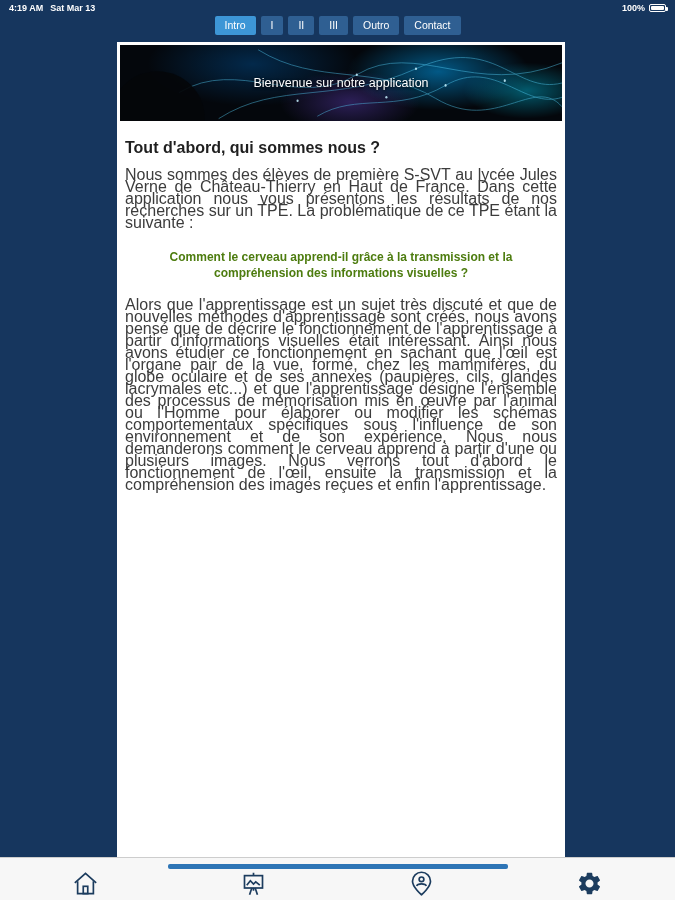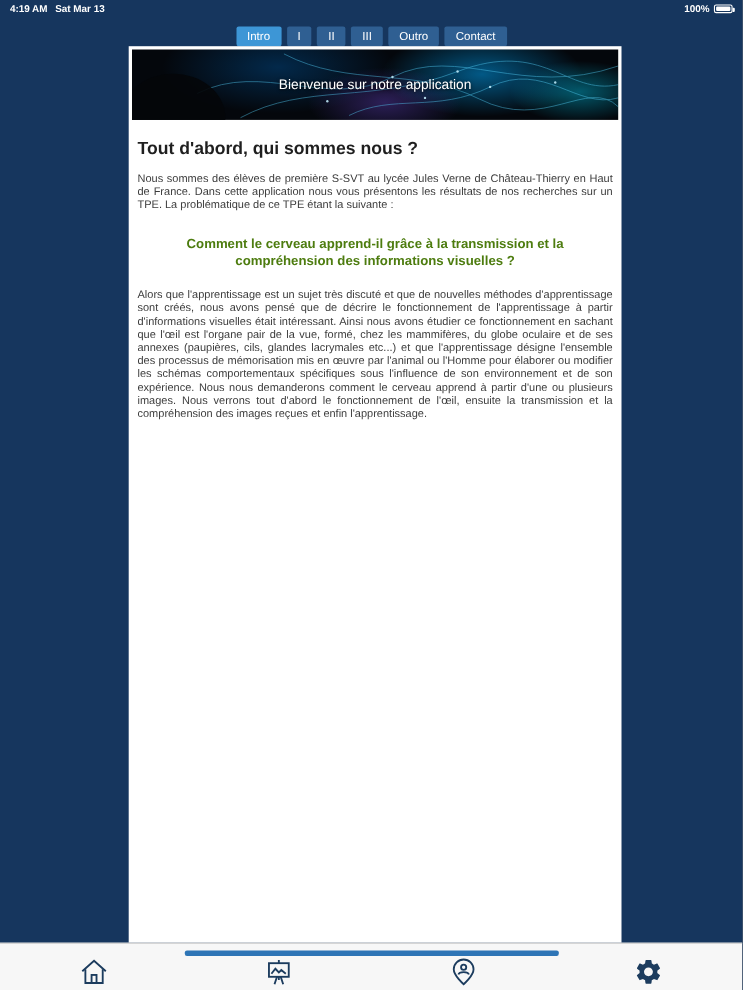--- a/index.html
+++ b/index.html
@@ -17,51 +17,51 @@
   .status-left span { margin-right:7px;margin-top:32px; }
   .status-right { display:flex; align-items:center; gap:4px; font-weight:bold; }
   .battery { display:inline-block; width:17px; height:8px; border:1px solid #fff;
     border-radius:2px; position:relative; }
   .battery::before { content:""; position:absolute; left:1px; top:1px; bottom:1px; right:1px;
     background:#fff; border-radius:1px; }
   .battery::after { content:""; position:absolute; right:-3px; top:2px; width:2px; height:4px;
     background:#fff; border-radius:0 1px 1px 0; }
   
   .nav-tabs {
-    height:26px; display:flex; justify-content:center; align-items:flex-end; gap:5px;
+    height:26px; display:flex; justify-content:center; align-items:flex-start; gap:5px;
   }
   .tab {
     background:#2f5f92; color:#fff; font-size:10.5px; padding:4px 10px;
     border-radius:2px; cursor:pointer; line-height:1;
   }
   .tab.active { background:#3d96d6; }
   
   .page {
     position:absolute; left:117px; top:42px; width:448px; height:815px;
     background:#ffffff; padding:3px 3px 0 3px; overflow:hidden;
   }
   .hero {
-    position:relative; height:64px; overflow:hidden;
+    position:relative; height:76px; overflow:hidden;
     background:
       radial-gradient(ellipse 130px 55px at 72% 35%, rgba(0,170,255,0.50), transparent 70%),
       radial-gradient(ellipse 100px 45px at 52% 75%, rgba(110,70,210,0.38), transparent 70%),
       radial-gradient(ellipse 90px 40px at 92% 60%, rgba(0,215,255,0.40), transparent 70%),
       radial-gradient(ellipse 150px 60px at 30% 25%, rgba(0,120,220,0.30), transparent 70%),
       #04070c;
   }
   .hero-art { position:absolute; inset:0; width:100%; height:100%; }
   .hero-title {
     position:absolute; width:100%; top:50%; transform:translateY(-50%);
     text-align:center; color:#ffffff; font-size:12.5px;
     text-shadow:0 1px 3px rgba(0,0,0,0.85);
   }
   .content { padding:0 5px; }
   .heading { font-size:16px; font-weight:bold; color:#1f1f1f; margin:18px 0 12px; }
   .para {
-    font-size:10px; color:#3c3c3c; text-align:justify; line-height:12px; margin:10px 0;
+    font-size:16px; color:#3c3c3c; text-align:justify; line-height:12px; margin:10px 0;
   }
   .question {
     font-size:12px; font-weight:bold; color:#4d7c0f; text-align:center;
     line-height:16px; margin:20px 4px 18px;
   }
   .start-button {
     background:#2e75b6; color:#ffffff; text-align:center; font-weight:bold;
     font-size:11px; padding:4px 0 5px; margin:26px 0 0; cursor:pointer;
   }
   

